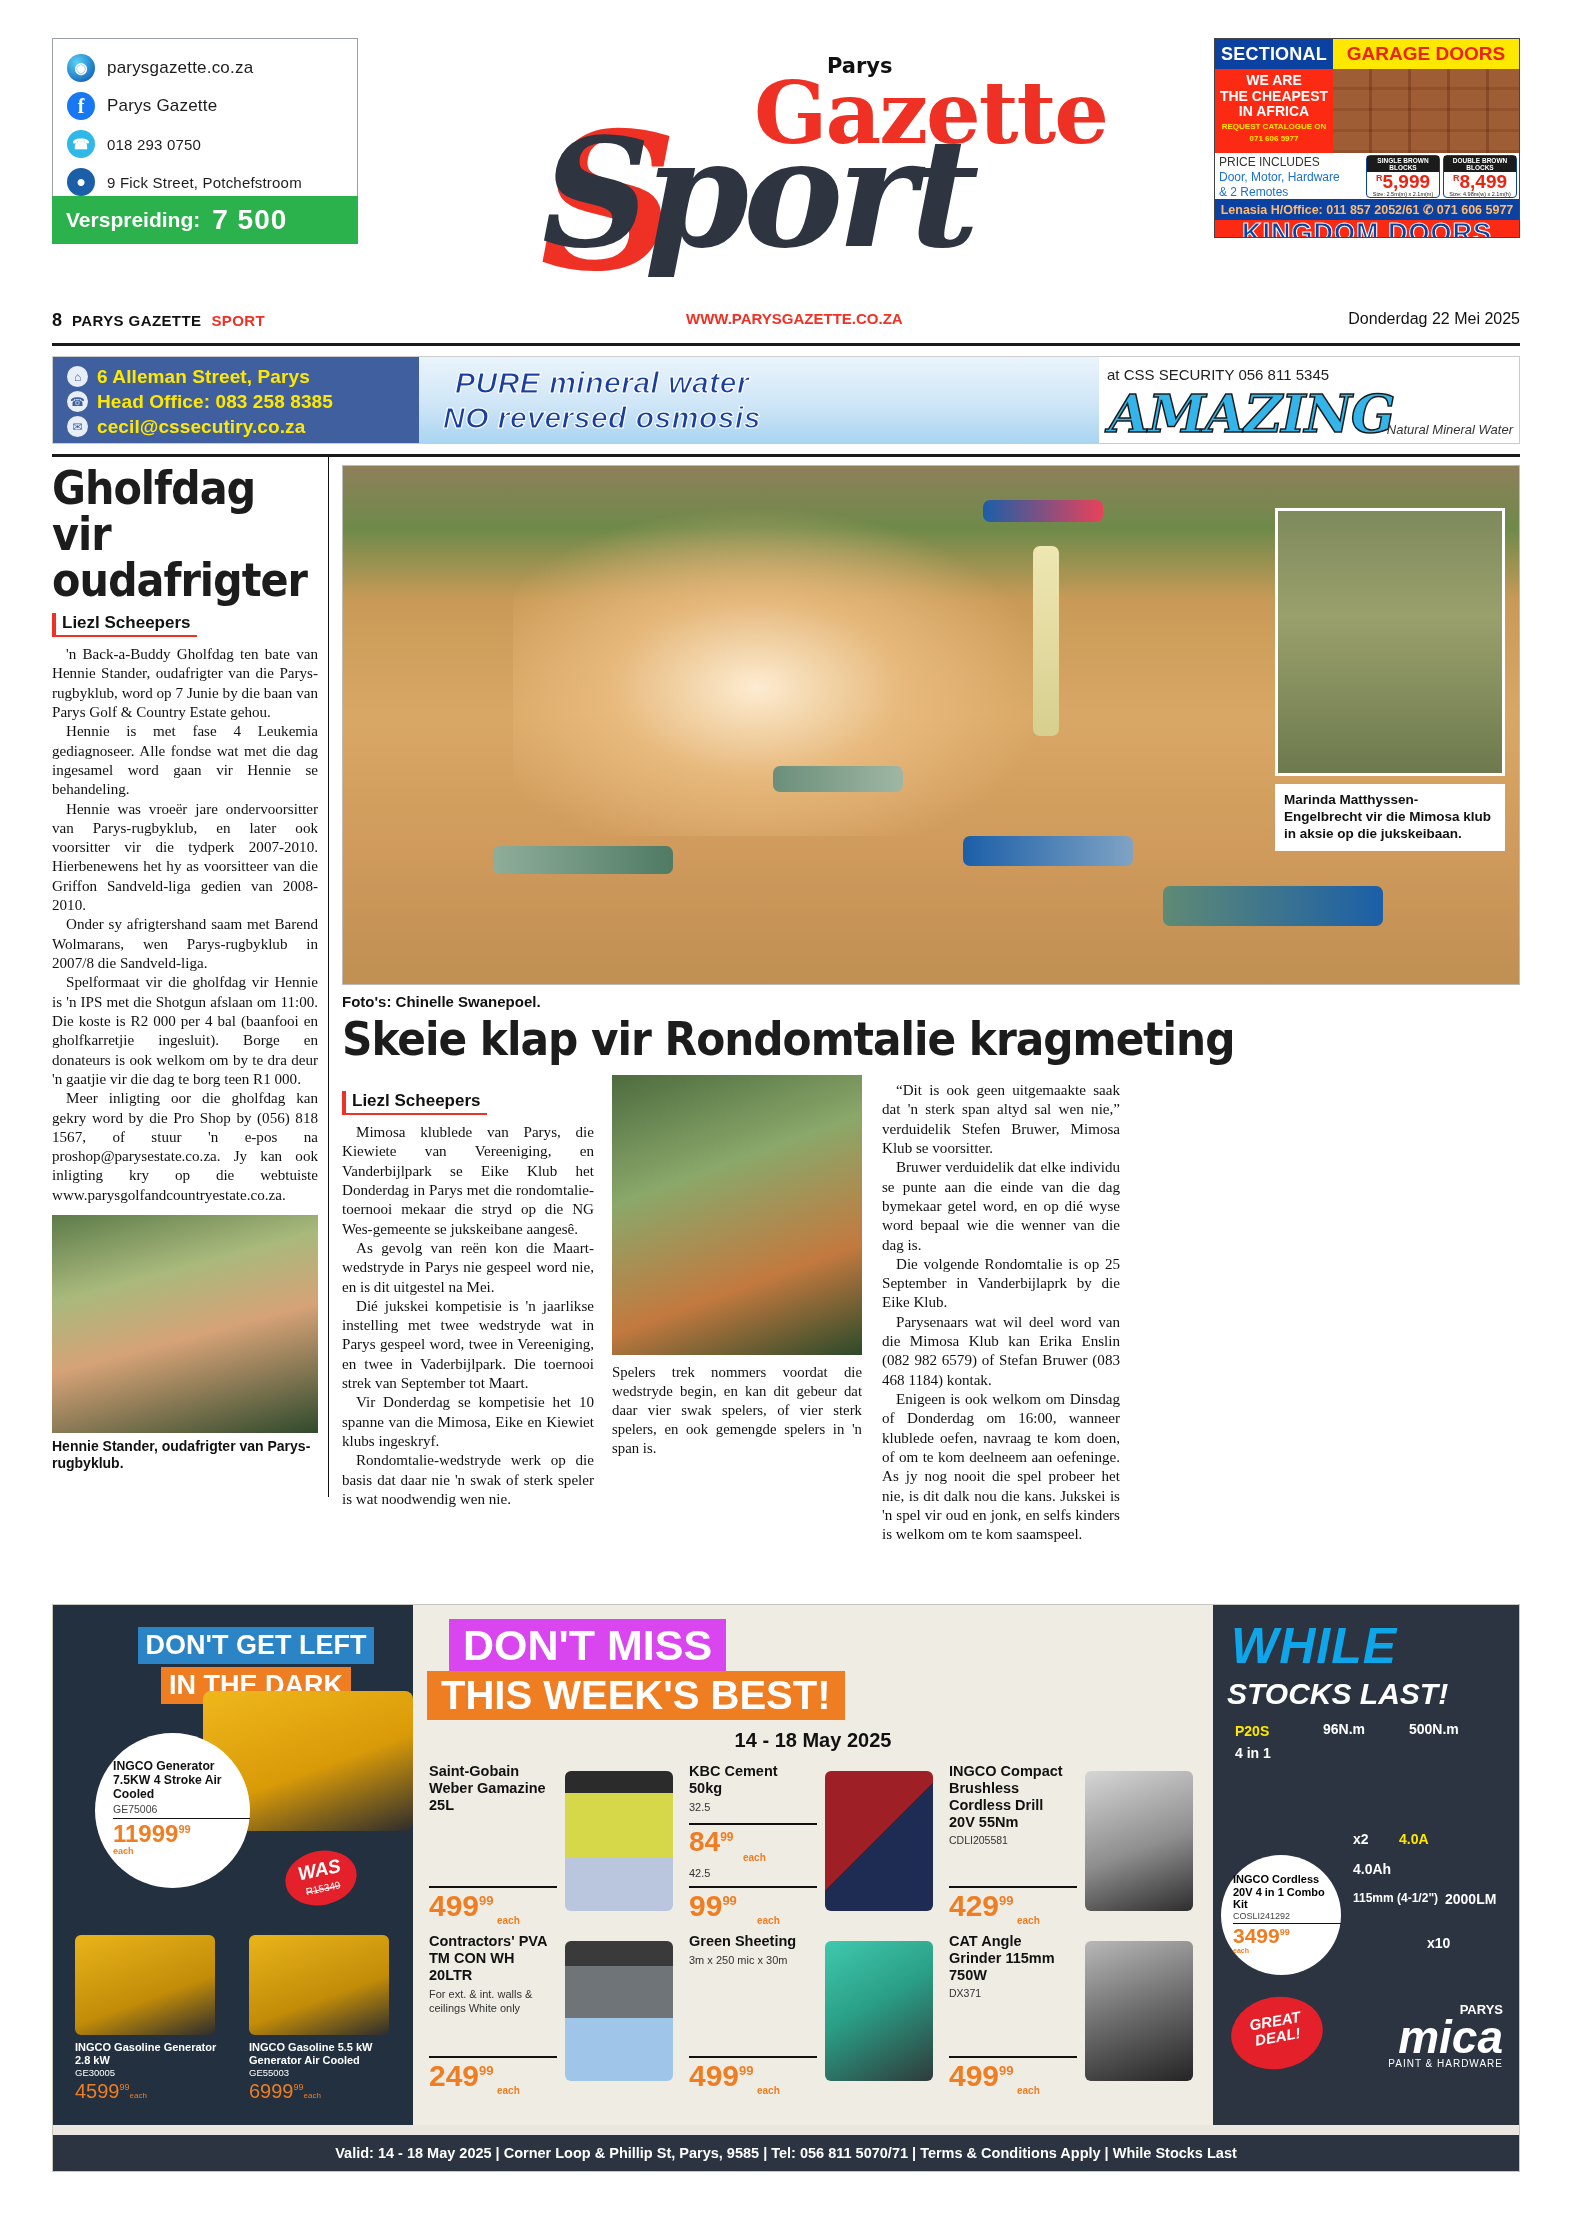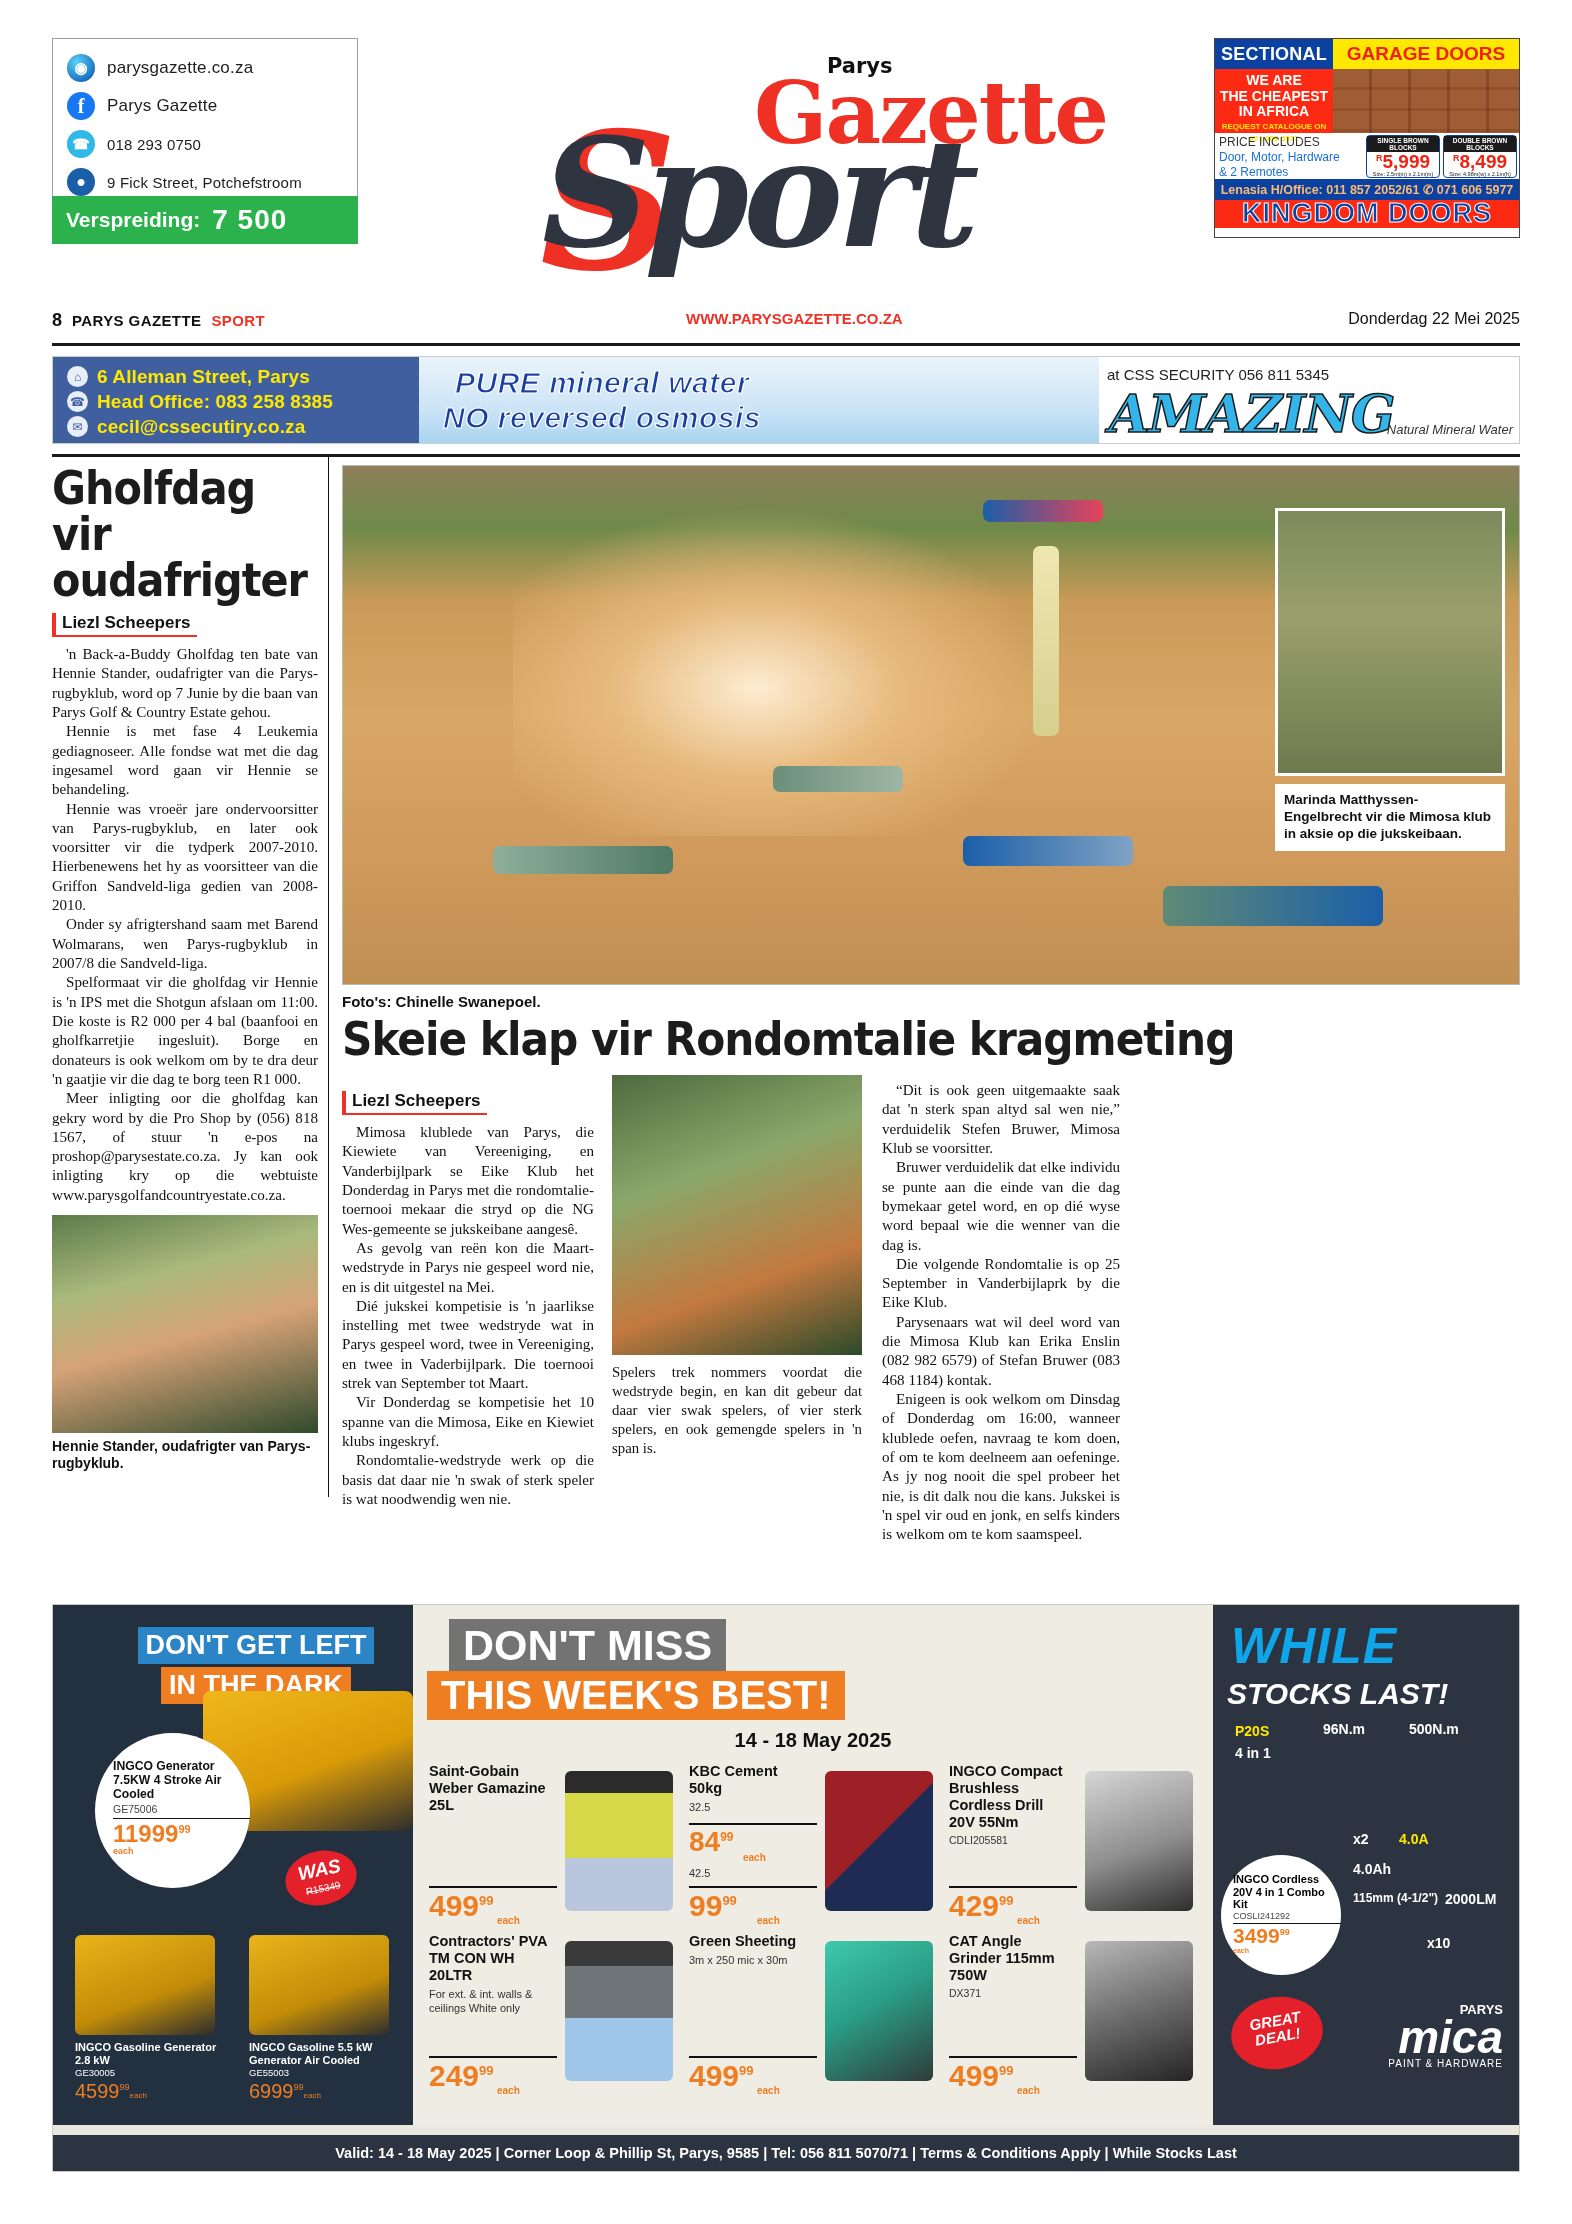--- a/index.html
+++ b/index.html
@@ -49,21 +49,21 @@
                 font-family:"DejaVu Serif", serif; font-style:italic; font-weight:bold; line-height:.8; z-index:0;}
 
   
   .gd-ad { position:absolute; right:0; top:38px; width:306px; height:200px;
            border:1px solid #444; background:#fff; overflow:hidden; font-family:"Liberation Sans", sans-serif;}
   .gd-top { display:flex; height:30px; }
   .gd-sect { flex:0 0 118px; background:#0b41a0; color:#fff; font-size:18px; font-weight:bold;
              display:flex; align-items:center; justify-content:center; letter-spacing:.2px;}
   .gd-garage { flex:1; background:#ffe800; color:#ee2211; font-size:19px; font-weight:bold;
                display:flex; align-items:center; justify-content:center; }
-  .gd-mid { display:flex; height:64px; }
+  .gd-mid { display:flex; height:84px; }
   .gd-red { flex:0 0 118px; background:#fc2a12; color:#fff; text-align:center; padding-top:4px;}
   .gd-red .l1 { font-size:14px; font-weight:bold; line-height:1.12; }
   .gd-cat { color:#ffe800; font-size:8px; font-weight:bold; line-height:1.1; margin-top:3px;}
   .gd-door { flex:1; background:
       repeating-linear-gradient(to bottom, #c99a74 0 18px, #b9855f 18px 21px),
       repeating-linear-gradient(to right, #c99a74 0 36px, #ad7b57 36px 39px);
       background-blend-mode:multiply; position:relative;}
   .gd-prices { display:flex; height:46px; align-items:flex-start; padding:2px 2px 0 4px; gap:3px;}
   .gd-pi { flex:1; }
   .gd-pi .inc { font-size:12px; color:#333; line-height:1.25;}
@@ -172,21 +172,21 @@
          border-radius:50%; color:#fff; text-align:center; padding-top:10px; transform:rotate(-12deg);}
   .was b { font-size:19px; font-style:italic; display:block; line-height:.9; }
   .was s { font-size:10px; }
   .gen2 { position:absolute; top:330px; width:140px; height:100px;
           background:linear-gradient(160deg,#e9b41a,#c28c08 60%,#2d2d2d); border-radius:6px;}
   .smallprod { position:absolute; color:#fff; font-size:11px; font-weight:bold; line-height:1.2;}
   .sp-pr { color:#ef7d22; font-size:20px; font-weight:normal; }
   .sp-pr sup { font-size:9px;} .sp-pr .ea { font-size:8px; }
 
   .mica-mid { position:absolute; left:360px; top:0; width:800px; height:520px; background:#efece4;}
-  .dm1 { position:absolute; left:36px; top:14px; background:#737373; color:#fff; font-size:43px;
+  .dm1 { position:absolute; left:36px; top:14px; background:#d946ef; color:#fff; font-size:43px;
          font-weight:bold; padding:2px 14px;}
   .dm2 { position:absolute; left:14px; top:66px; background:#ef7d22; color:#fff; font-size:40px;
          font-weight:bold; padding:2px 14px;}
   .dm-date { position:absolute; left:0; right:0; top:124px; text-align:center; font-size:20px;
              font-weight:bold; color:#111;}
   .grid { position:absolute; left:16px; top:158px; width:770px; display:grid;
           grid-template-columns:repeat(3,1fr); gap:4px 10px; }
   .cell { position:relative; height:166px; }
   .cell .ttl { font-size:14.5px; font-weight:bold; line-height:1.18; color:#111; width:122px;}
   .cell .sub { font-size:11px; color:#333; margin-top:4px; width:122px; line-height:1.2;}

